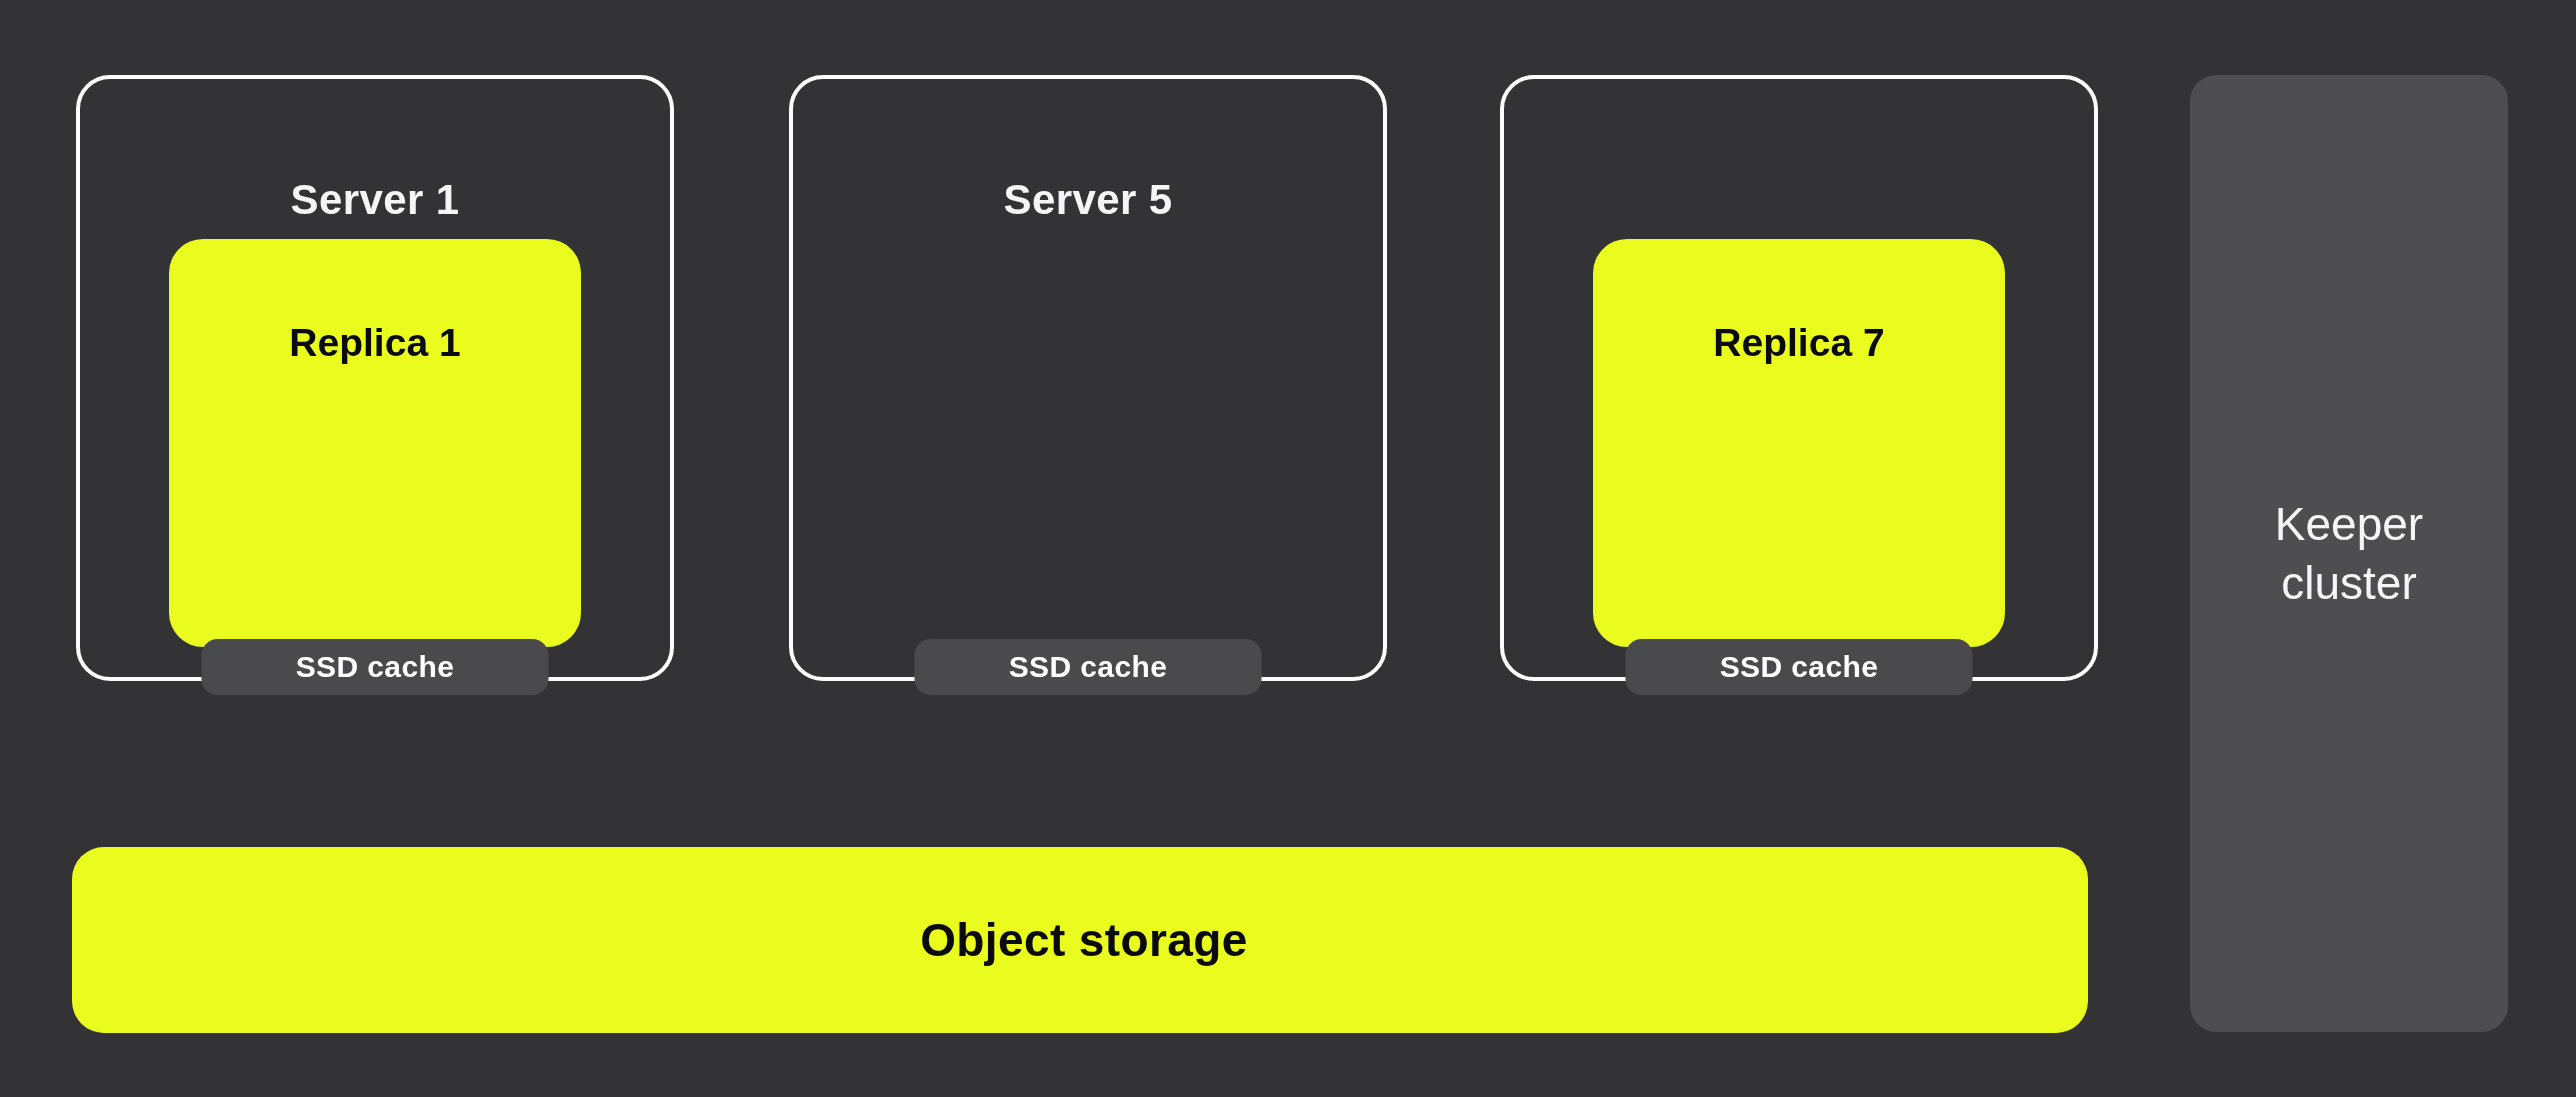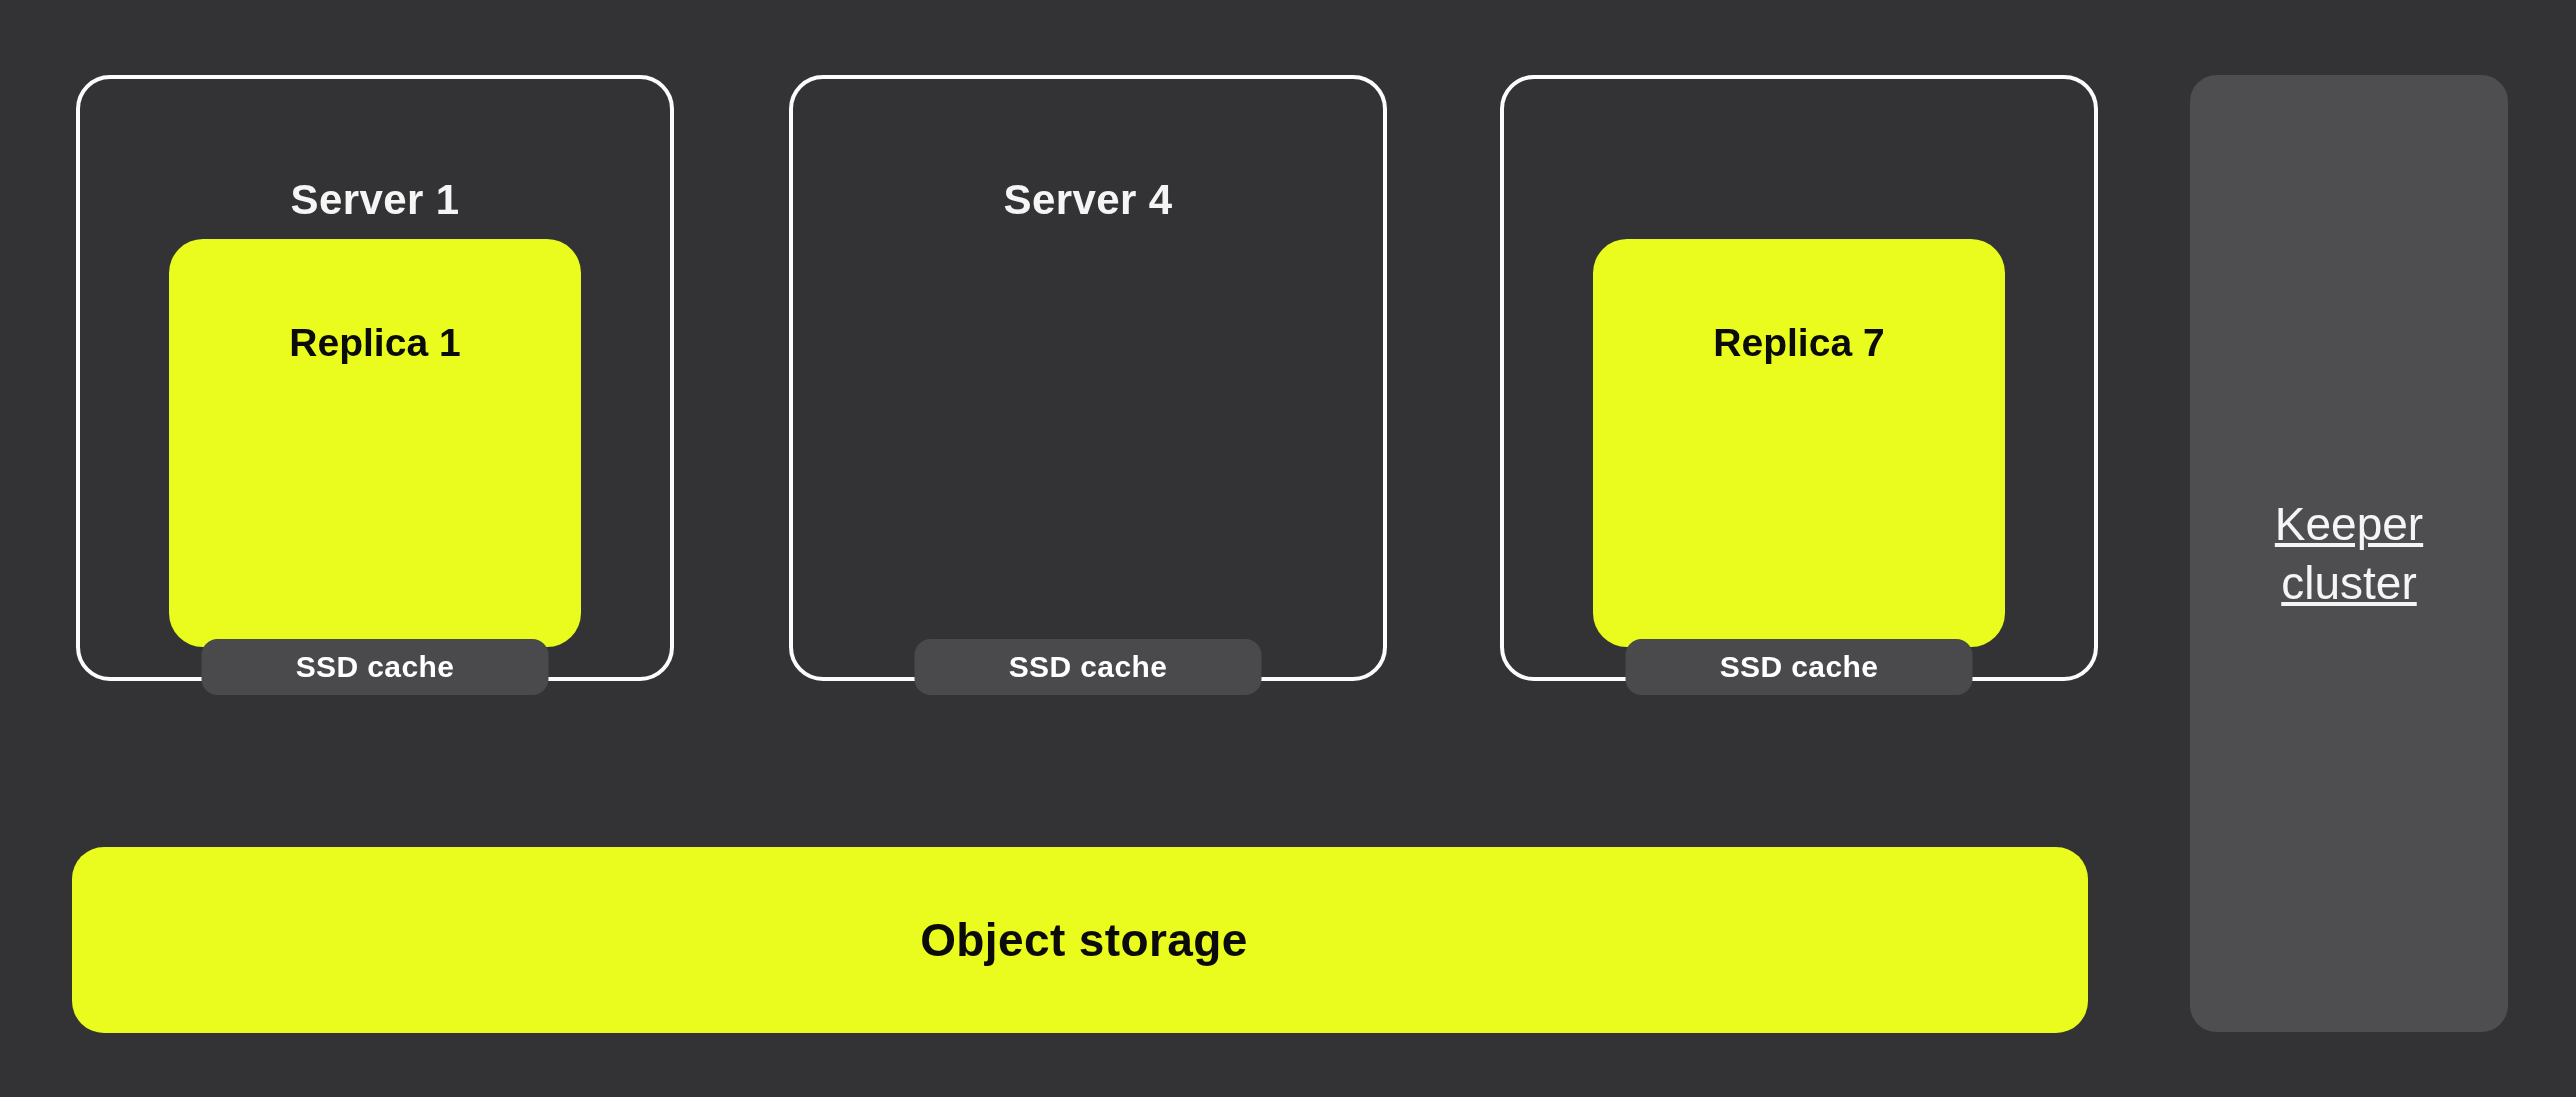--- a/index.html
+++ b/index.html
@@ -85,21 +85,20 @@
     background: var(--panel-gray);
     border-radius: 26.5px;
     display: flex; align-items: center; justify-content: center;
   }
   .keeper-label {
     width: 265px;
     text-align: center;
     font-size: 46px; line-height: 59px;
     font-weight: 500;
     color: var(--text-light);
-    text-decoration: underline;
   }
   
   .object-storage {
     position: absolute;
     left: 72px; top: 847px;
     width: 2016px; height: 186px;
     background: var(--accent-yellow);
     border-radius: 32px;
     display: flex; align-items: center; justify-content: center; padding-left: 8px;
   }
@@ -119,21 +118,21 @@
     <div class="server-title">Server 1</div>
     <div class="replica">
       <div class="replica-label">Replica 1</div>
     </div>
     <div class="ssd-badge">
       <span class="ssd-label">SSD cache</span>
     </div>
   </div>
 
   <div class="server server-2">
-    <div class="server-title">Server 4</div>
+    <div class="server-title">Server 5</div>
     <div class="ssd-badge">
       <span class="ssd-label">SSD cache</span>
     </div>
   </div>
 
   <div class="server server-3">
     <div class="replica">
       <div class="replica-label">Replica 7</div>
     </div>
     <div class="ssd-badge">

